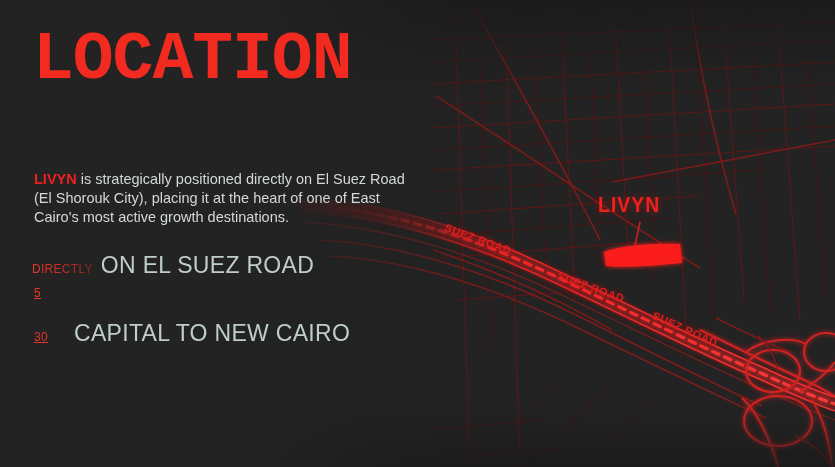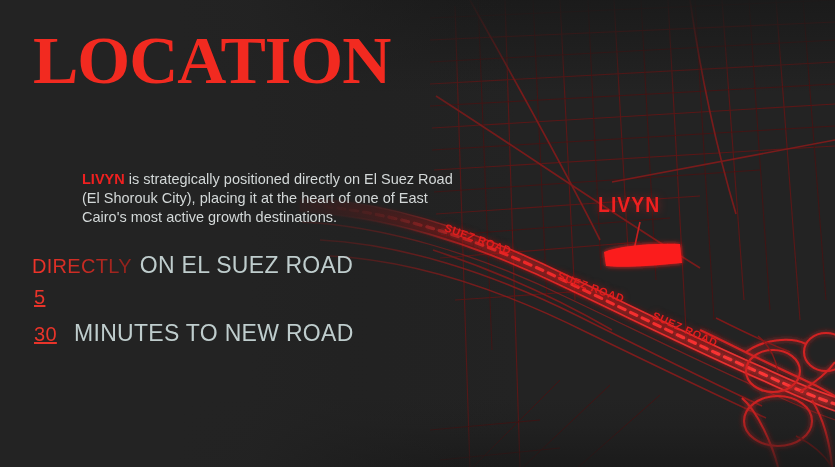--- a/index.html
+++ b/index.html
@@ -108,55 +108,54 @@
   }
   #page-title {
     position: absolute;
     left: 33px;
     top: 26px;
     font-size: 68px;
     line-height: 1;
     font-weight: bold;
     color: #f22a20;
     letter-spacing: -1px;
-    font-family: Liberation Serif, serif;
+    font-family: Liberation Mono, monospace;
     transform: scaleX(1.0);
     transform-origin: left top;
   }
   #intro-paragraph {
     position: absolute;
     left: 34px;
     top: 155px;
     width: 392px;
     font-size: 14.5px;
     line-height: 1.32;
     color: #d3d8d8;
     font-family: "Liberation Sans", sans-serif;
-    margin-left: 48px;
   }
   #intro-brand {
     color: #ef2020;
     font-weight: bold;
   }
 
   #facts-list {
     position: absolute;
     left: 32px;
     top: 252px;
     width: 520px;
   }
   .fact-row {
     display: flex;
     align-items: baseline;
     height: 34px;
     font-family: "Liberation Sans", sans-serif;
   }
   .fact-key {
     color: #e8342a;
-    font-size: 20px;
+    font-size: 12px;
     font-weight: normal;
     letter-spacing: 0.3px;
     margin-right: 8px;
     white-space: nowrap;
     text-decoration: underline;
   }
   .fact-key.gradient {
     background: linear-gradient(to right, #f0342a 0%, #c42a22 55%, #8a211c 100%);
     -webkit-background-clip: text;
     background-clip: text;
@@ -316,18 +315,18 @@
         <span class="fact-value">ON EL SUEZ ROAD</span>
       </div>
 
       <div class="fact-row num">
         <span class="fact-key">5</span>
       </div>
 
 
       <div class="fact-row num">
         <span class="fact-key">30</span>
-        <span class="fact-value">MINUTES TO NEW ROAD</span>
+        <span class="fact-value">CAPITAL TO NEW CAIRO</span>
       </div>
 
     </div>
   </div>
 </div>
 
 </body></html>

